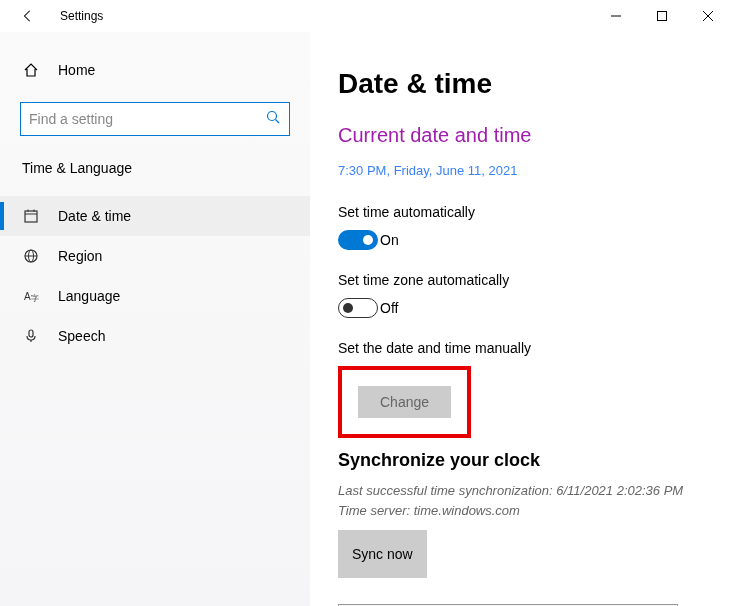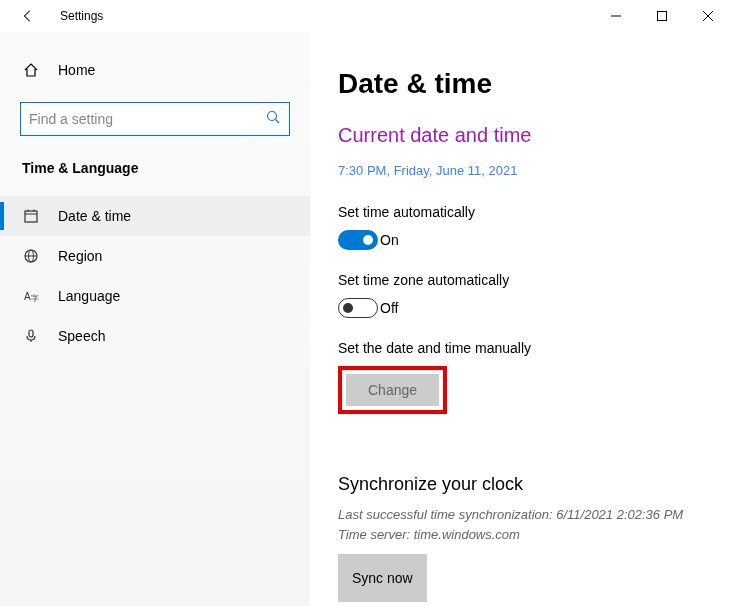--- a/index.html
+++ b/index.html
@@ -95,21 +95,21 @@
       font-size: 14px;
       color: #666;
       background: transparent;
     }
     .search-box input::placeholder {
       color: #888;
     }
     .section-title {
       padding: 0 22px;
       font-size: 14px;
-      font-weight: 700;
+      font-weight: 400;
       color: #000;
       margin-bottom: 20px;
     }
     .nav-item {
       display: flex;
       align-items: center;
       padding: 12px 22px;
       gap: 18px;
       position: relative;
     }
@@ -208,29 +208,28 @@
       padding: 8px 22px;
       font-size: 14px;
       color: #444;
       display: inline-block;
     }
     .btn.disabled {
       color: #666;
     }
     .highlight-box {
       border: 4px solid #e60000;
-      padding: 4px;
+      padding: 16px;
       display: inline-block;
-      margin-bottom: 28px;
+      margin-bottom: 12px;
     }
     .sync-heading {
       font-size: 18px;
-      font-weight: 400;
+      font-weight: 700;
       margin-bottom: 10px;
-      margin-top: 32px;
     }
     .sync-info {
       font-size: 13px;
       color: #666;
       line-height: 1.5;
       margin-bottom: 10px;
       font-style: italic;
     }
     .sync-btn {
       background: #ccc;

